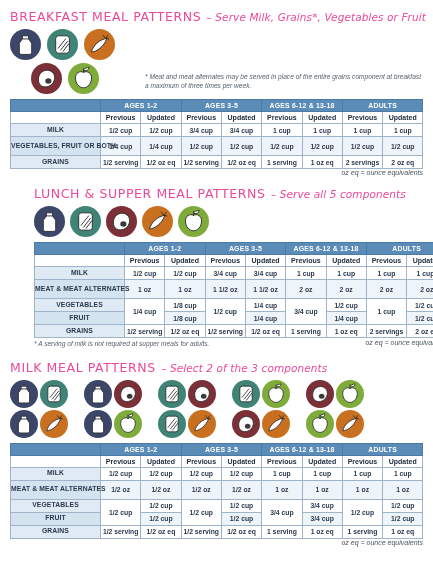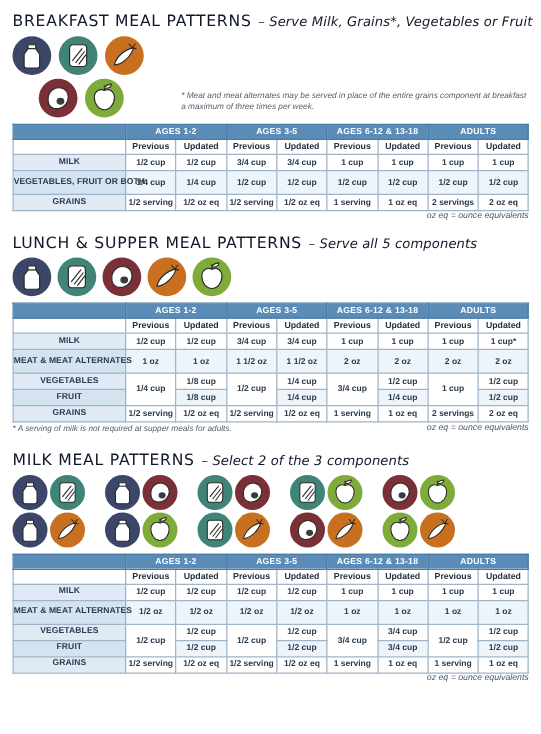--- a/index.html
+++ b/index.html
@@ -19,21 +19,21 @@
     width: 433px;
     height: 587px;
     position: relative;
     box-sizing: border-box;
     padding: 0 10px;
   }
 
   
   .section-title {
     font-family: "DejaVu Sans", sans-serif;
-    color: #0f172a;
+    color: #ec4899;
     white-space: nowrap;
     letter-spacing: 0.2px;
   }
   .title-main {
     font-size: 12.5px;
     font-weight: normal;
     letter-spacing: 0.6px;
   }
   .title-sub {
     font-size: 10.5px;
@@ -237,21 +237,21 @@
           <td class="val">1 serving</td>
           <td class="val">1 oz eq</td>
           <td class="val">2 servings</td>
           <td class="val">2 oz eq</td>
         </tr>
       </tbody>
     </table>
     <div class="ozeq" style="width:413px;">oz eq = ounce equivalents</div>
   </div>
 
-  <div style="padding-top:7px;">
+  <div style="padding-top:7px;margin-left:24px;">
     <div class="section-title">
       <span class="title-main">LUNCH &amp; SUPPER MEAL PATTERNS</span>
       <span class="title-sub">– Serve all 5 components</span>
     </div>
 
     <div class="icon-row" style="gap:5px; margin-top:4px;">
         <span class="icon" style="width: 31px; height: 31px; background: rgb(59, 70, 104);">
           <svg viewBox="0 0 100 100">
             <path d="M40 22 h20 v10 l10 14 v30 a6 6 0 0 1 -6 6 h-28 a6 6 0 0 1 -6 -6 v-30 l10 -14 z" fill="#fff" stroke="#2b2b2b" stroke-width="3" stroke-linejoin="round"></path>
          <path d="M40 32 h20" stroke="#2b2b2b" stroke-width="3"></path>

